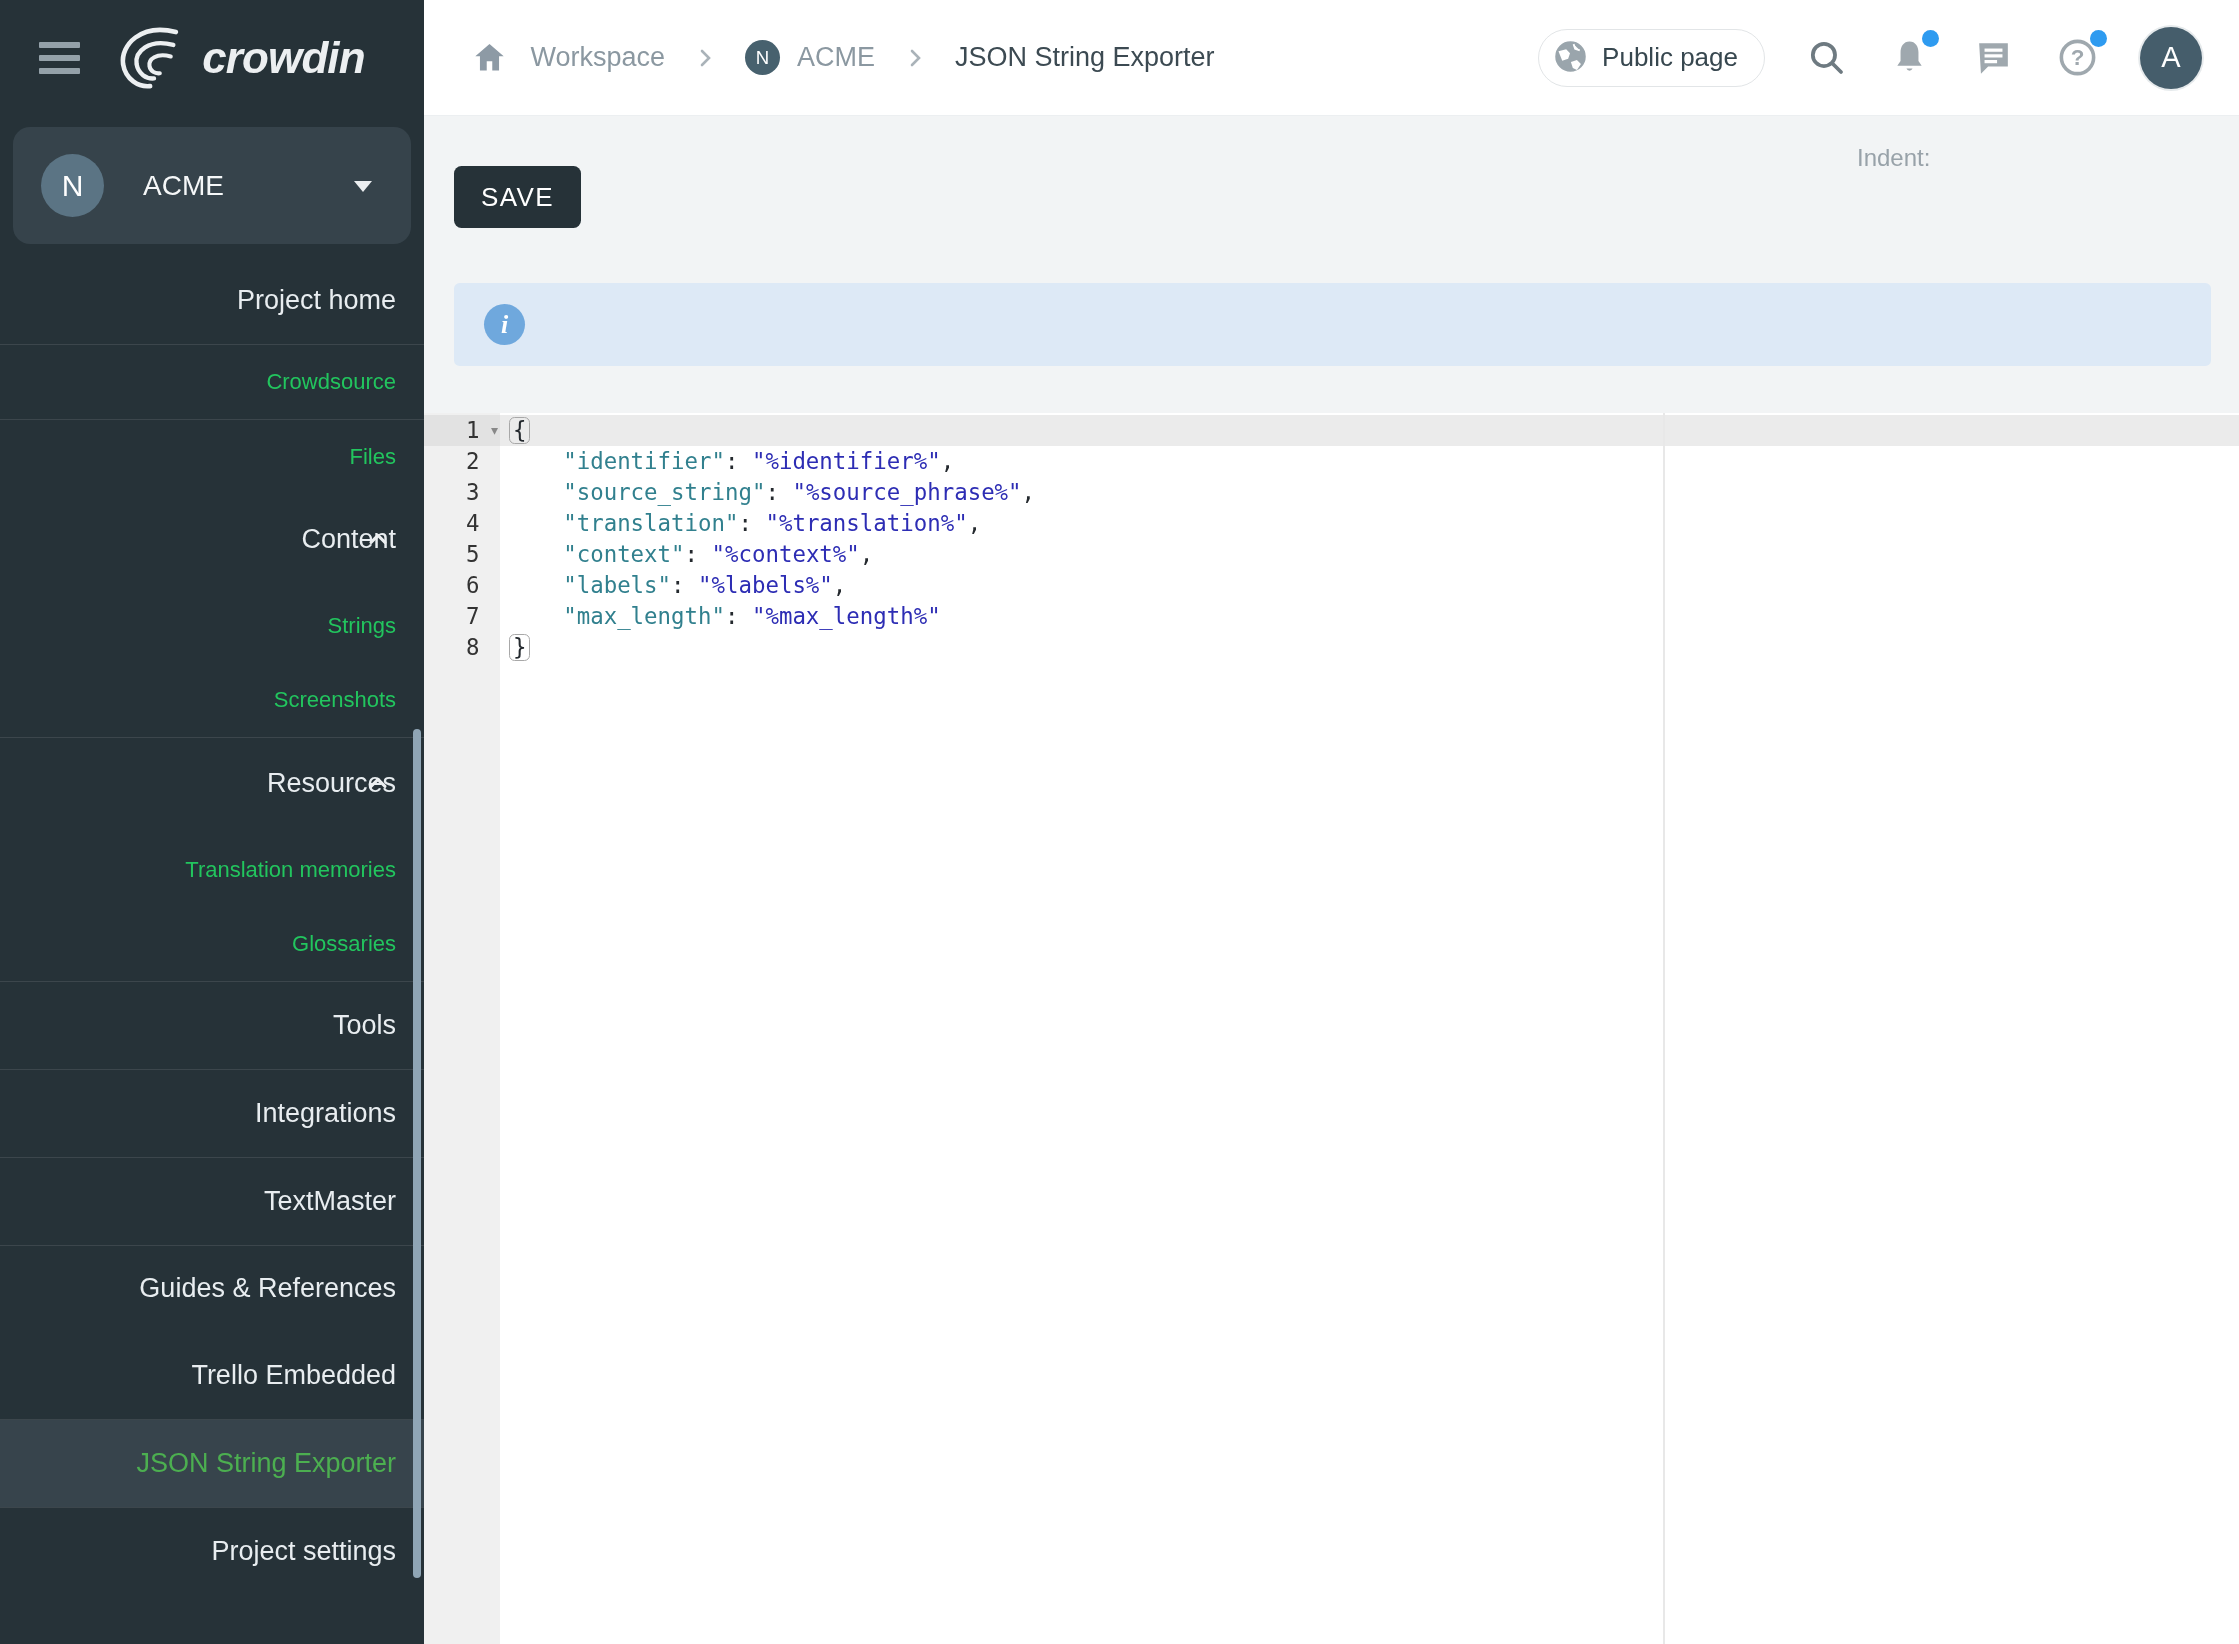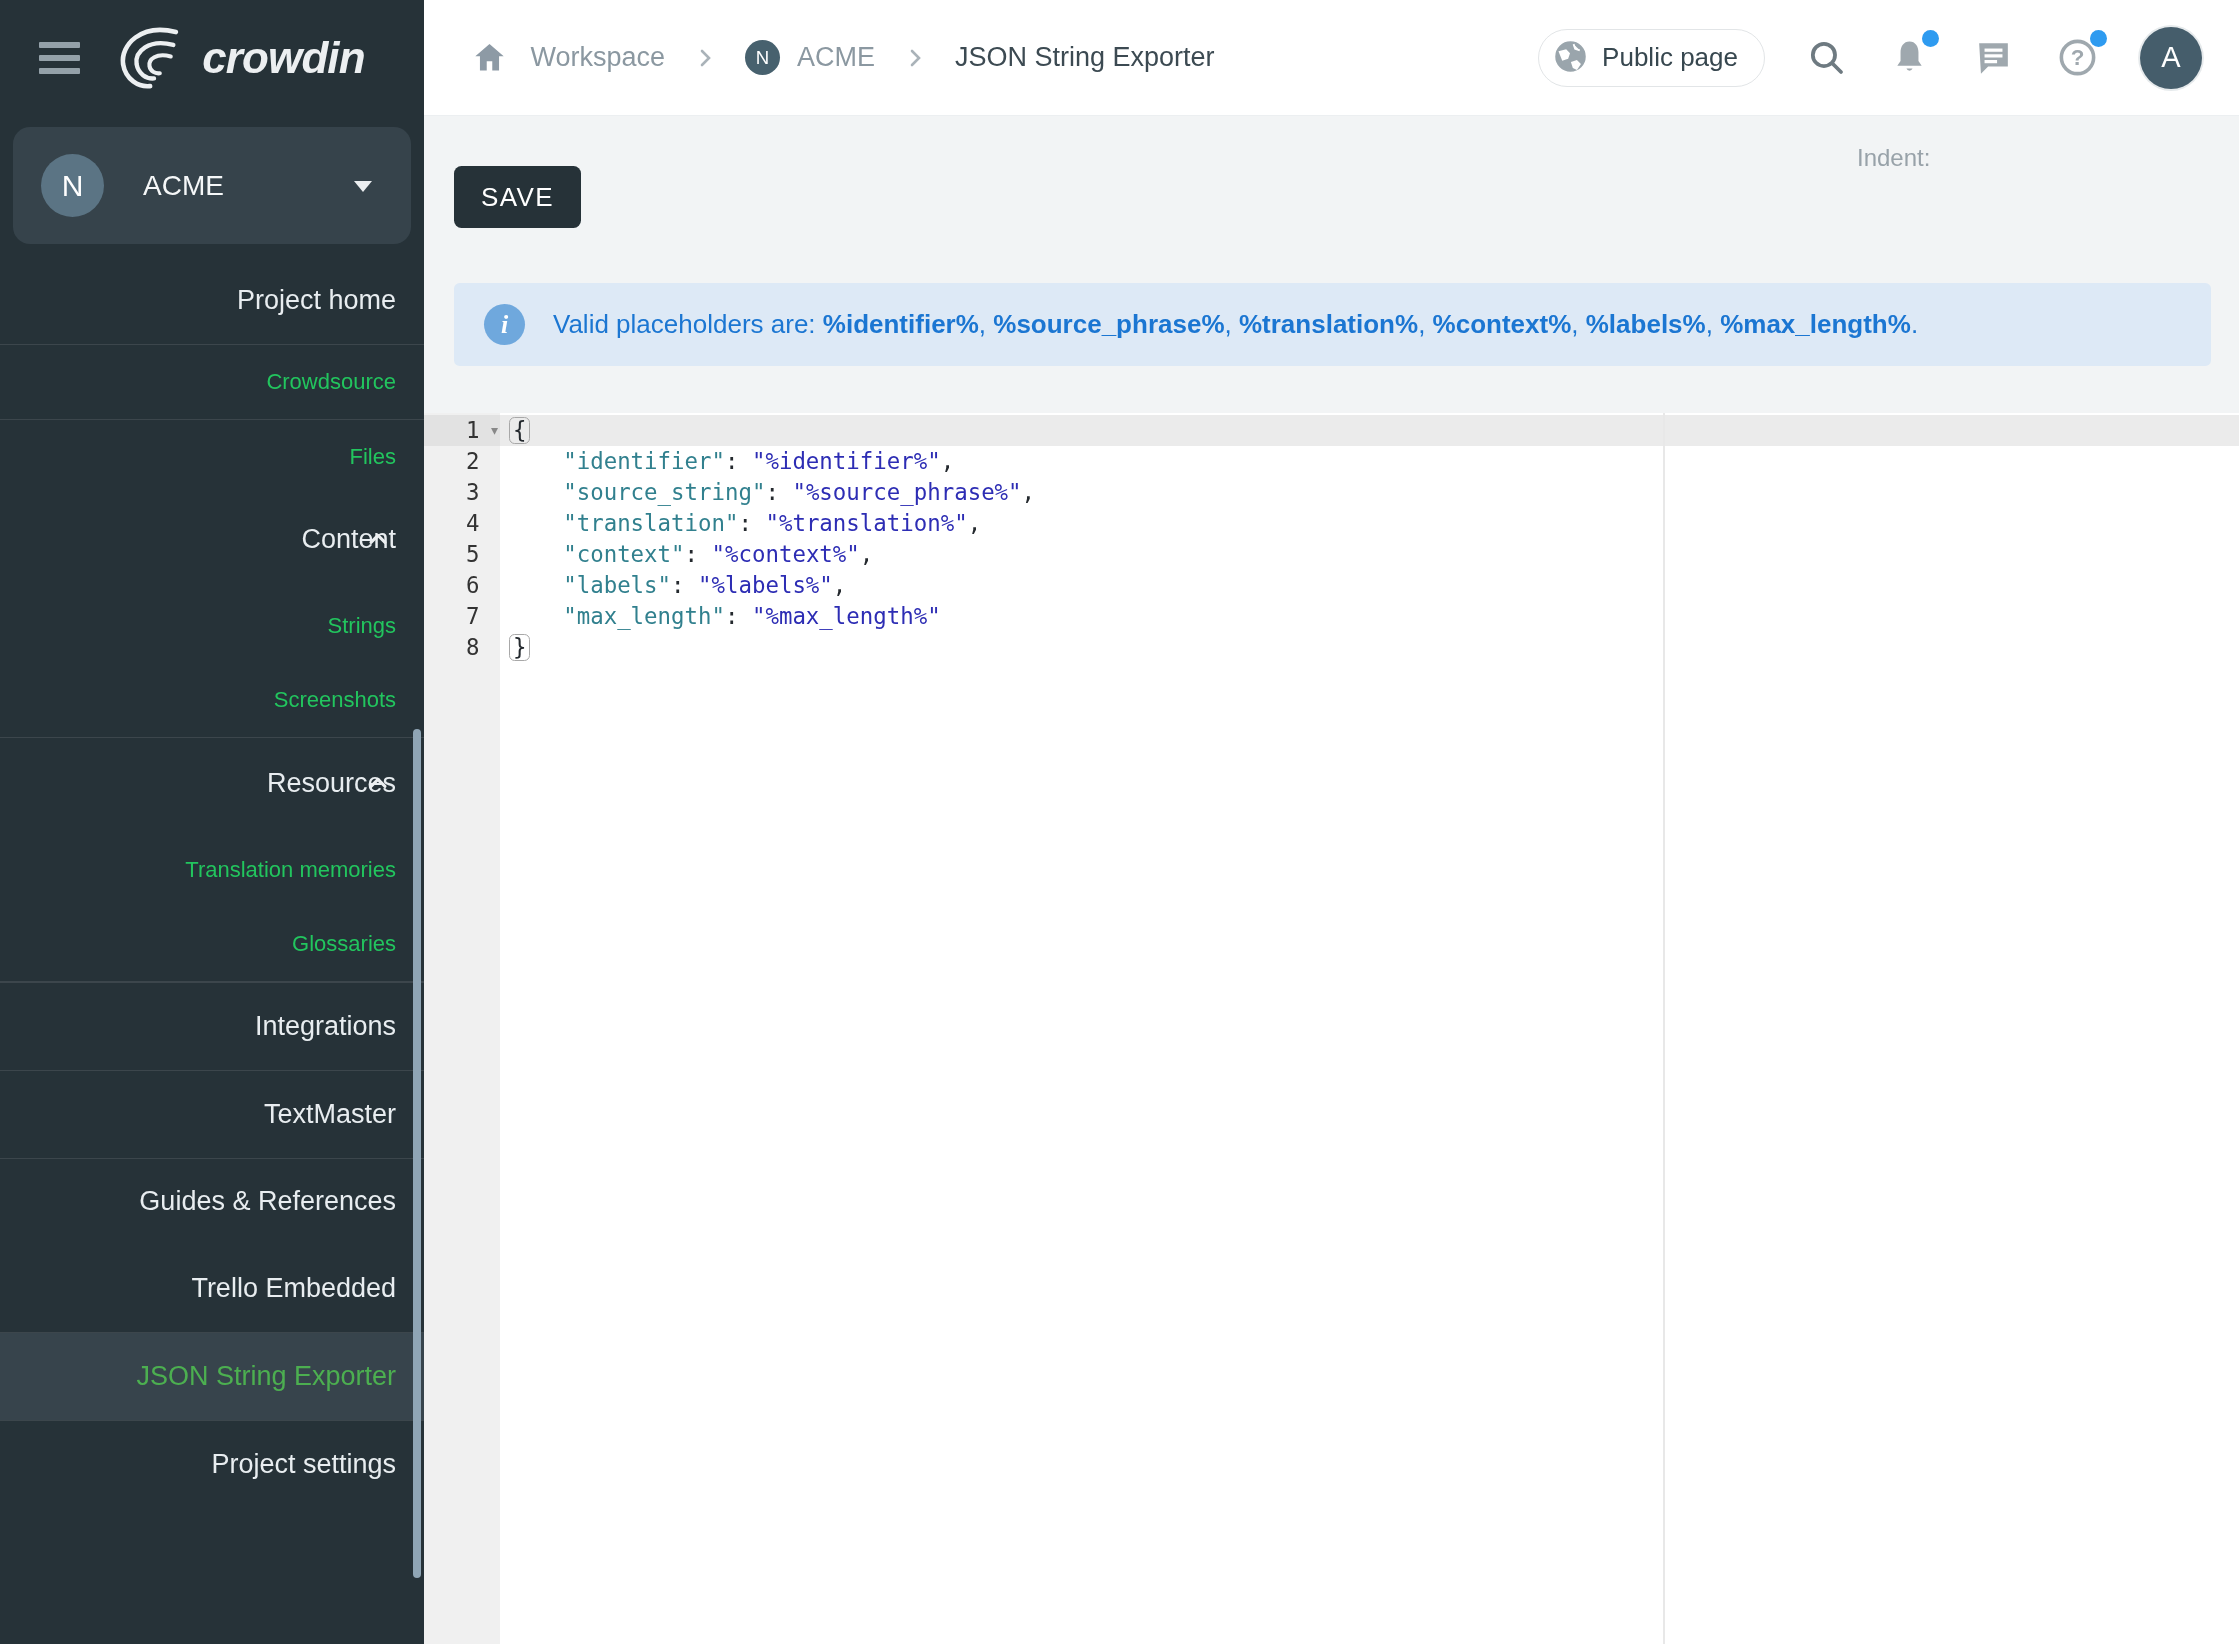--- a/index.html
+++ b/index.html
@@ -178,20 +178,21 @@
           </svg></span></div>
       <div class="nav-item sub"><span>Strings</span></div>
       <div class="nav-item sub"><span>Screenshots</span></div>
       <div class="nav-divider"></div>
       <div class="nav-item group"><span>Resources</span><span class="chev"><svg width="28" height="28" viewBox="0 0 24 24" fill="none">
             <path d="M6 15l6-6 6 6" stroke="#eceff1" stroke-width="2.6" stroke-linecap="round" stroke-linejoin="round"></path>
           </svg></span></div>
       <div class="nav-item sub"><span>Translation memories</span></div>
       <div class="nav-item sub"><span>Glossaries</span></div>
       <div class="nav-divider"></div>
+      <div class="nav-item section-link"><span>Tools</span></div>
       <div class="nav-divider"></div>
       <div class="nav-item section-link"><span>Integrations</span></div>
       <div class="nav-divider"></div>
       <div class="nav-item section-link"><span>TextMaster</span></div>
       <div class="nav-divider"></div>
       <div class="nav-item section-link"><span>Guides &amp; References</span></div>
       <div class="nav-item section-link"><span>Trello Embedded</span></div>
       <div class="nav-divider"></div>
       <div class="nav-item section-link active"><span>JSON String Exporter</span></div>
       <div class="nav-divider"></div>
@@ -275,21 +276,20 @@
 
 <div class="main">
   <button class="save-button">SAVE</button>
 
   <div class="indent-control">
     <div class="indent-label">Indent:</div>
   </div>
 
   <div class="banner">
     <div class="banner-icon">i</div>
-    <div class="banner-text">Valid placeholders are: <b>%identifier%</b>, <b>%source_phrase%</b>, <b>%translation%</b>, <b>%context%</b>, <b>%labels%</b>, <b>%max_length%</b>.</div>
   </div>
 
   <div class="editor">
     <div class="editor-gutter">
         <div class="gutter-line active"><span>1</span><span class="fold">▾</span></div>
         <div class="gutter-line"><span>2</span></div>
         <div class="gutter-line"><span>3</span></div>
         <div class="gutter-line"><span>4</span></div>
         <div class="gutter-line"><span>5</span></div>
         <div class="gutter-line"><span>6</span></div>

